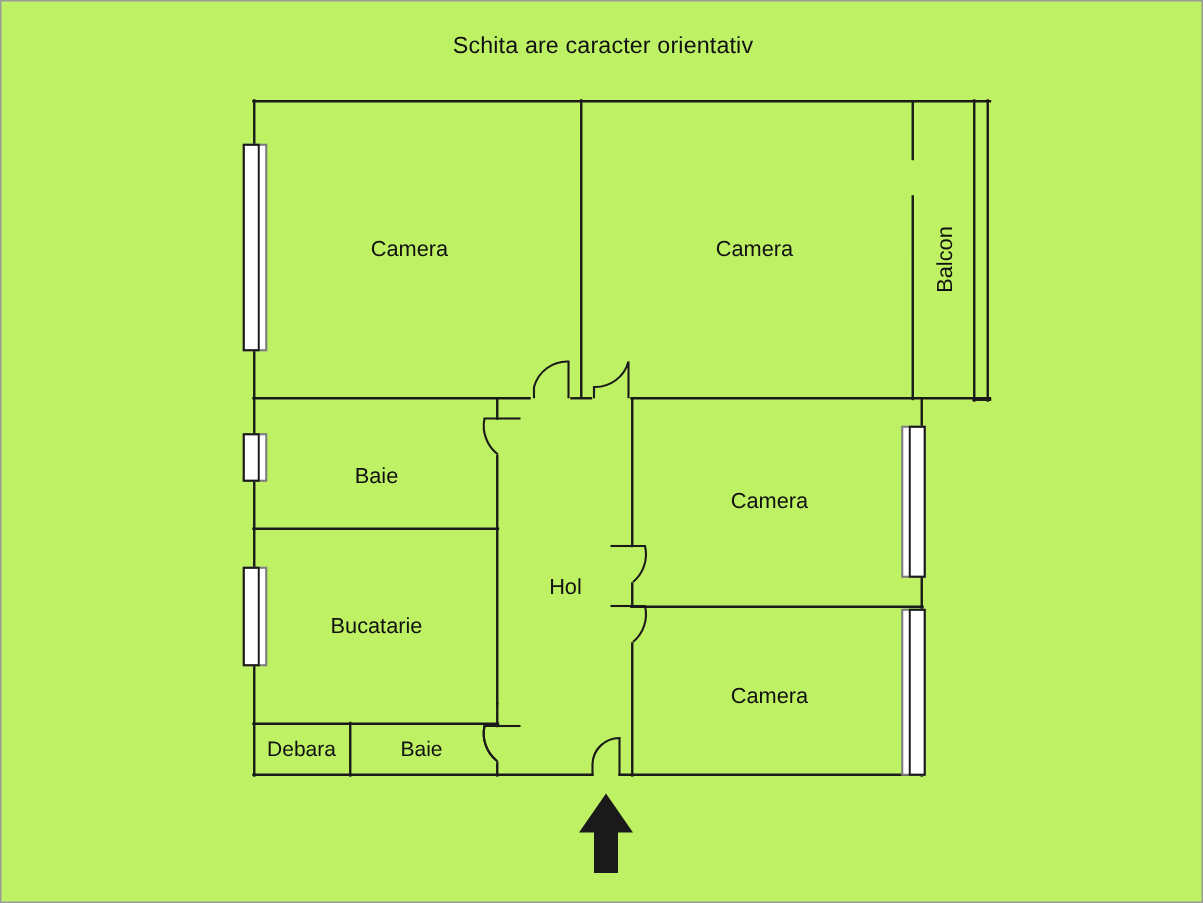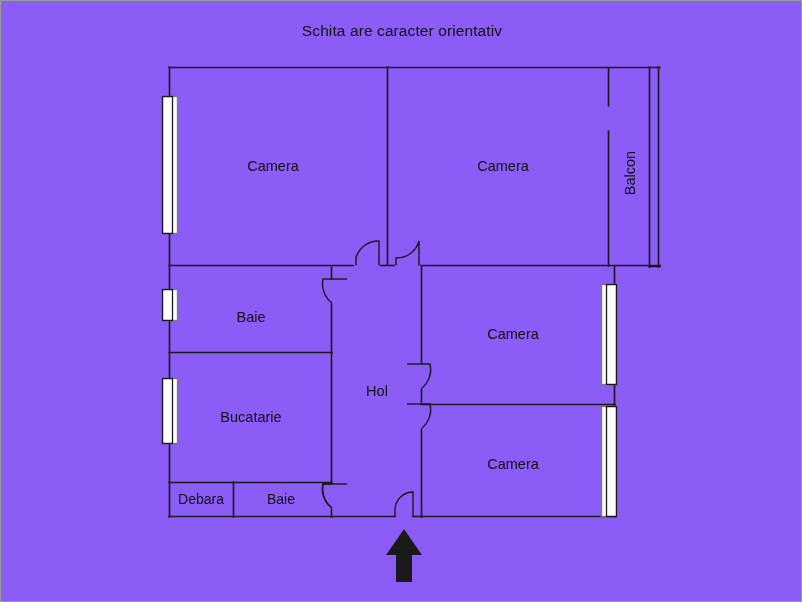--- a/index.html
+++ b/index.html
@@ -13,21 +13,21 @@
     height: 602px;
     font-family: "Liberation Sans", sans-serif;
     overflow: hidden;
   }
   #page {
     position: relative;
     width: 802px;
     height: 602px;
     box-sizing: border-box;
     border: 1px solid #9a9a9a;
-    background: #8b5cf6;
+    background: #bef264;
   }
   #plan-title {
     position: absolute;
     left: 0;
     top: 21px;
     width: 802px;
     text-align: center;
     font-size: 15.5px;
     color: #111111;
     letter-spacing: 0.1px;

